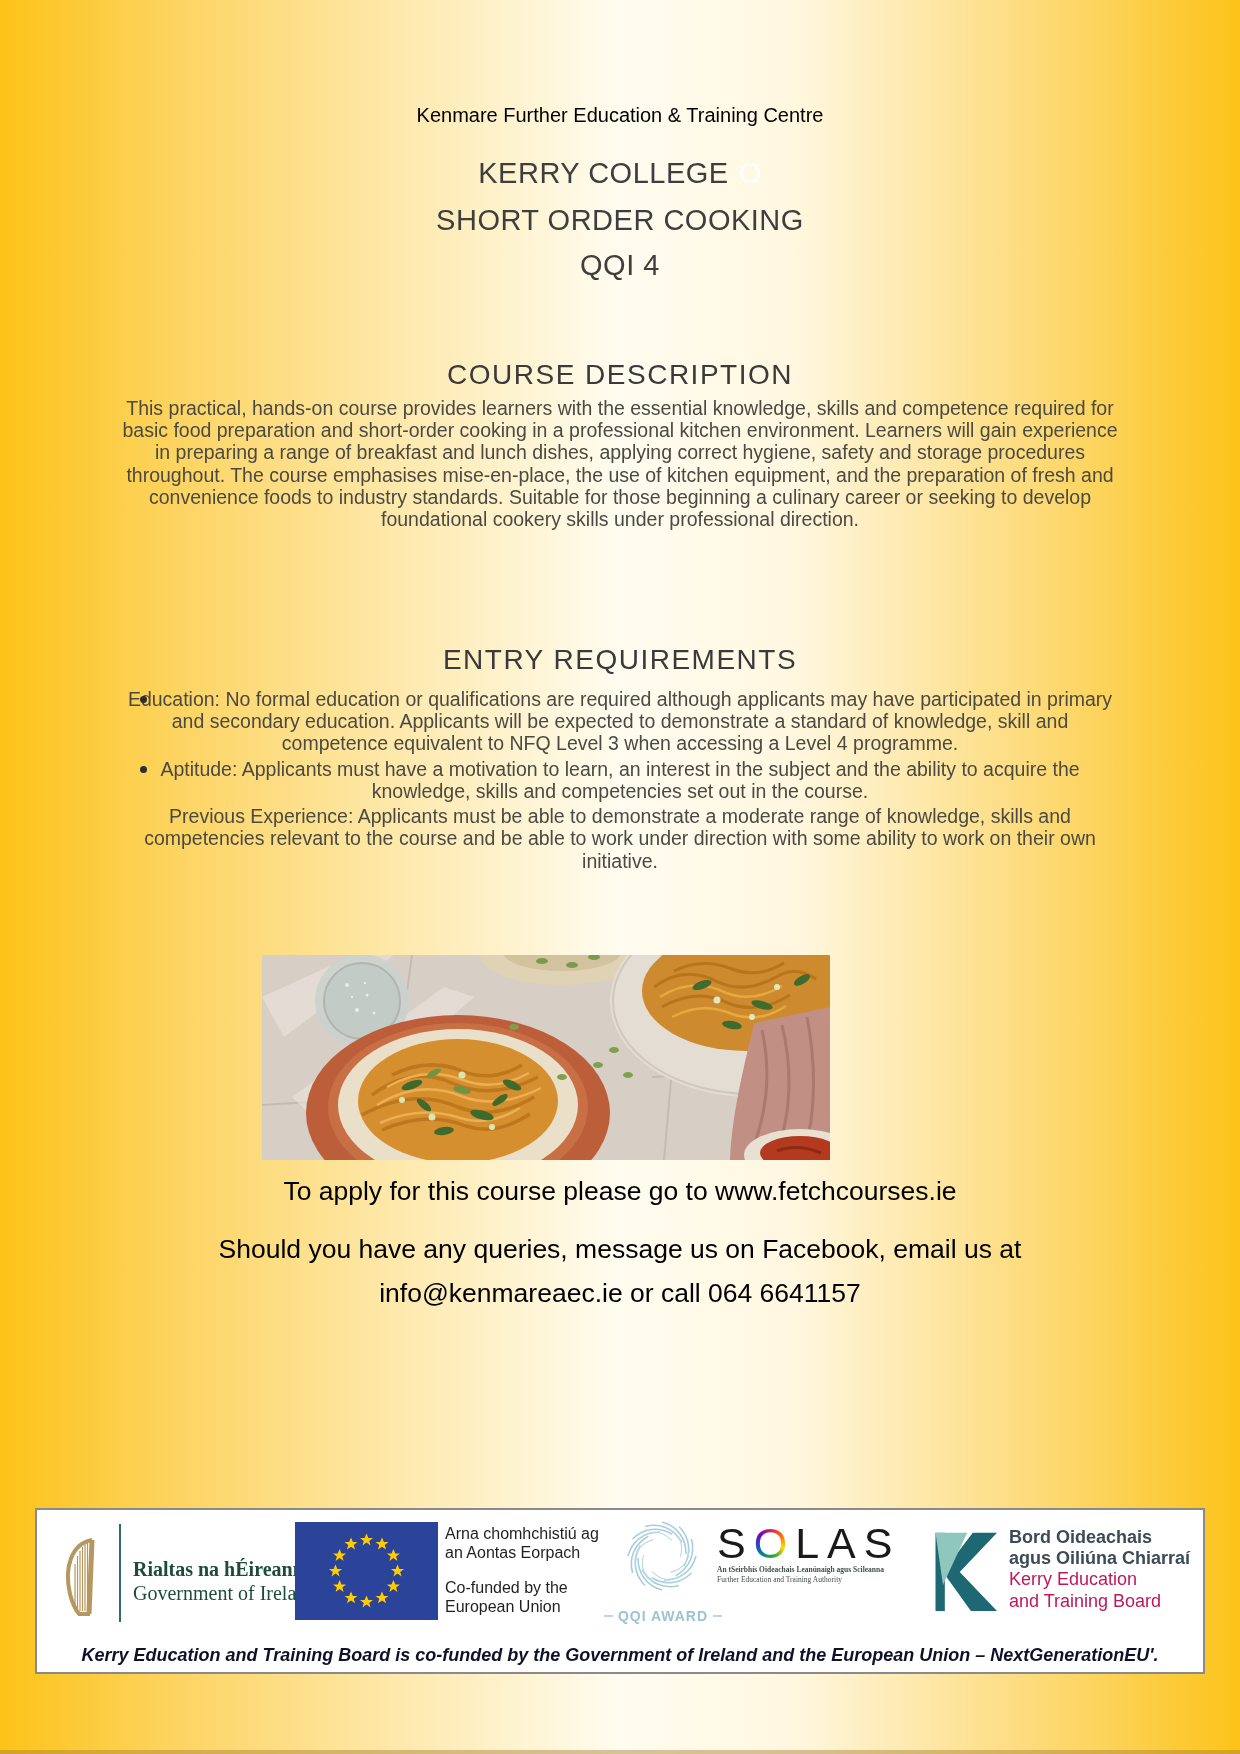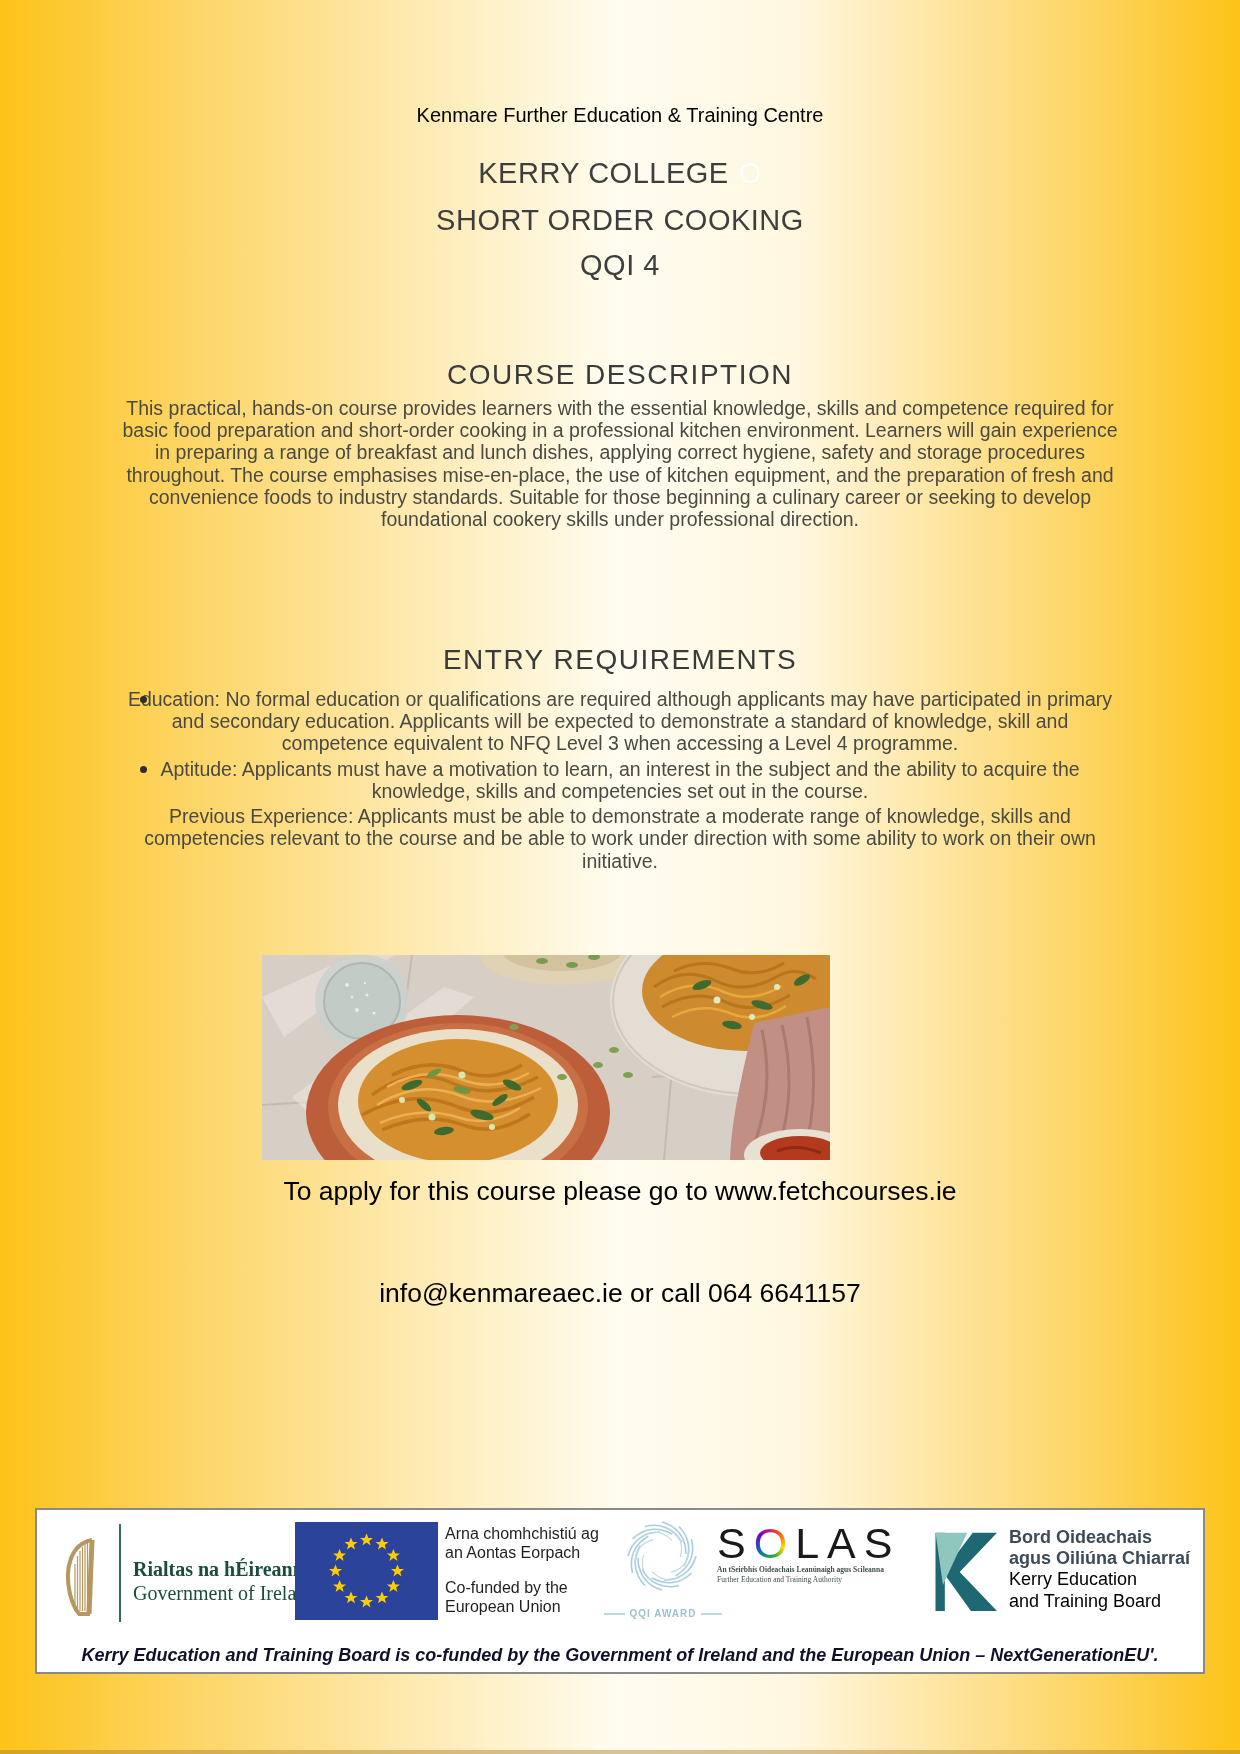--- a/index.html
+++ b/index.html
@@ -33,30 +33,30 @@
   .harp{left:22px;top:24px;}
   .gov-sep{left:82px;top:14px;width:2px;height:98px;background:#2c6e60;}
   .gov-text{left:96px;top:48px;width:190px;font-family:"Liberation Serif",serif;color:#1c4c3e;font-size:20px;line-height:1.18;}
   .gov-text .l1{font-weight:bold;}
   .eu-flag{left:258px;top:12px;}
   .cofund{left:408px;top:15px;width:180px;font-size:16px;color:#1f1f1f;line-height:1.17;}
   .cofund .stanza2{margin-top:17px;}
   .qqi-logo{left:585px;top:6px;}
   .qqi-label{left:567px;top:98px;width:118px;display:flex;align-items:center;gap:5px;}
   .qqi-label .rule{flex:1;height:2px;background:#bcd7e2;}
-  .qqi-label .txt{font-size:10px;letter-spacing:1px;color:#9cc3d3;font-weight:bold;white-space:nowrap;}
+  .qqi-label .txt{font-size:14px;letter-spacing:1px;color:#9cc3d3;font-weight:bold;white-space:nowrap;}
   .solas{left:680px;top:12px;width:190px;}
   .solas-name{font-size:43px;letter-spacing:8px;color:#1a1a1a;line-height:1;}
   .solas-o{background:conic-gradient(#e33,#f80,#fd0,#3a3,#07a,#70c,#e33);-webkit-background-clip:text;background-clip:text;color:transparent;}
   .solas-sub{font-size:7.5px;color:#41504c;line-height:1.35;font-family:Liberation Serif, serif;}
   .solas-sub .s1{font-weight:bold;}
   .ketb-logo{left:878px;top:16px;}
   .ketb-text{left:972px;top:17px;width:210px;font-size:18px;line-height:1.18;}
   .ketb-text .b{font-weight:bold;color:#3d4a57;}
-  .ketb-text .r{color:#000000;}
+  .ketb-text .r{color:#be185d;}
   .tagline{left:0;right:0;bottom:6px;text-align:center;font-size:18px;font-weight:bold;font-style:italic;color:#10102a;}
   .bottom-edge{left:0;bottom:0;width:100%;height:4px;background:rgba(166,124,44,.45);}
 </style>
 </head>
 <body>
 
 <div class="page">
 
   <div class="abs ctr centre-name">Kenmare Further Education &amp; Training Centre</div>
 
@@ -191,20 +191,21 @@
         <ellipse cx="352" cy="95" rx="5" ry="3"></ellipse>
           <ellipse cx="336" cy="110" rx="5" ry="3"></ellipse>
         <ellipse cx="366" cy="120" rx="5" ry="3"></ellipse>
           <ellipse cx="252" cy="72" rx="5" ry="3"></ellipse>
         <ellipse cx="300" cy="122" rx="5" ry="3"></ellipse>
       </g>
     </svg>
   </div>
 
   <div class="abs ctr apply-line apply1">To apply for this course please go to www.fetchcourses.ie</div>
+  <div class="abs ctr apply-line apply2">Should you have any queries, message us on Facebook, email us at</div>
   <div class="abs ctr apply-line apply3">info@kenmareaec.ie or call 064 6641157</div>
 
   <div class="abs footer-box">
 
     <svg class="abs harp" width="44" height="84" viewBox="0 0 44 84">
       <path d="M33,6 C12,10 5,34 11,60 C13,68 16,75 20,80" fill="none" stroke="#b5975f" stroke-width="4"></path>
       <path d="M33,6 L30,80" fill="none" stroke="#b5975f" stroke-width="5"></path>
       <path d="M19,80 L31,80" fill="none" stroke="#b5975f" stroke-width="4"></path>
       <g stroke="#b5975f" stroke-width="1.2">
         <line x1="16" y1="30" x2="16" y2="77"></line>

